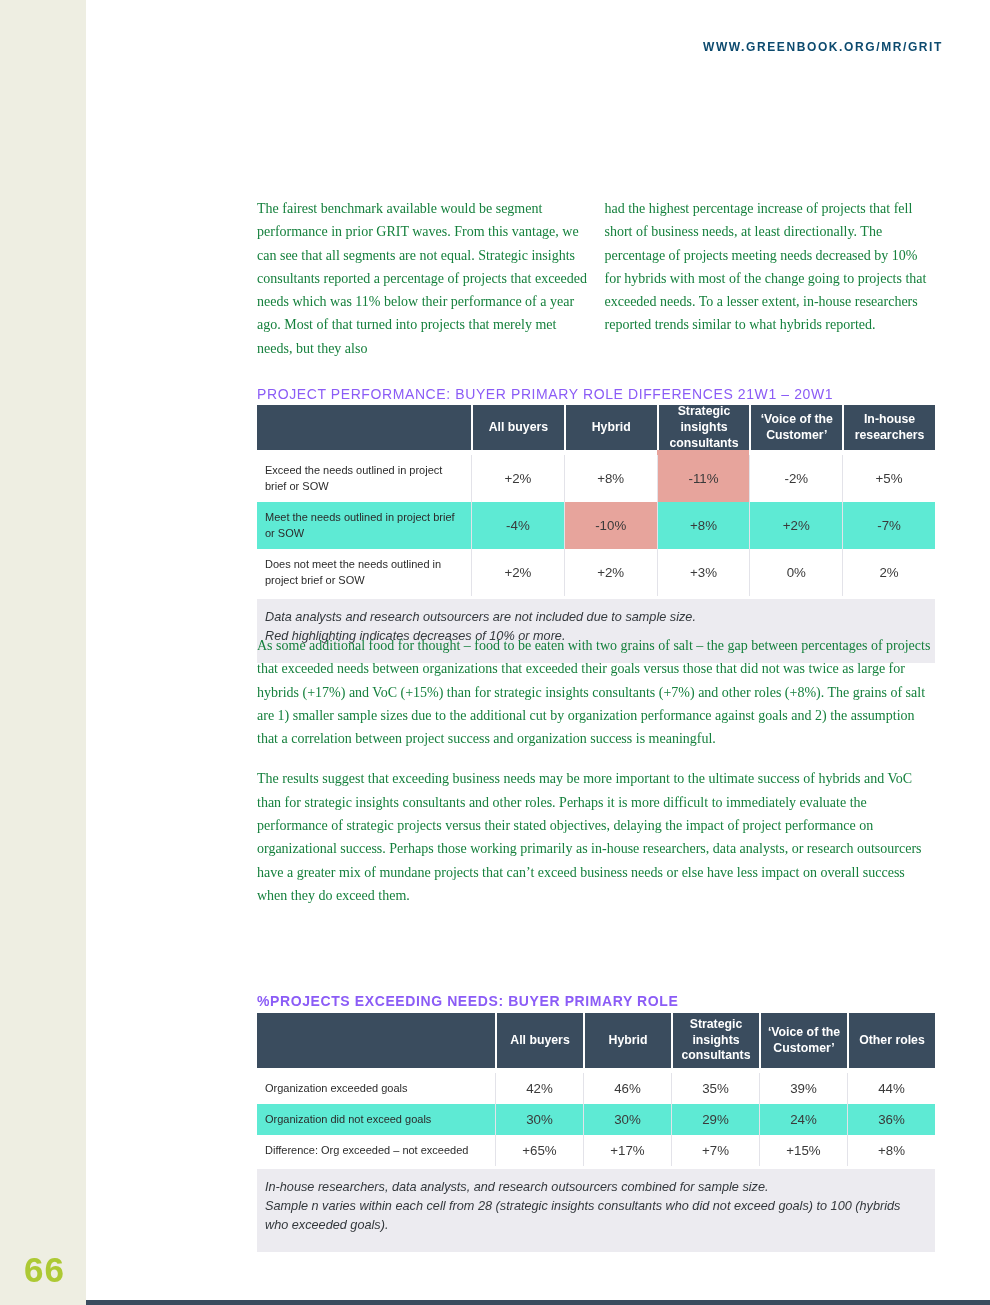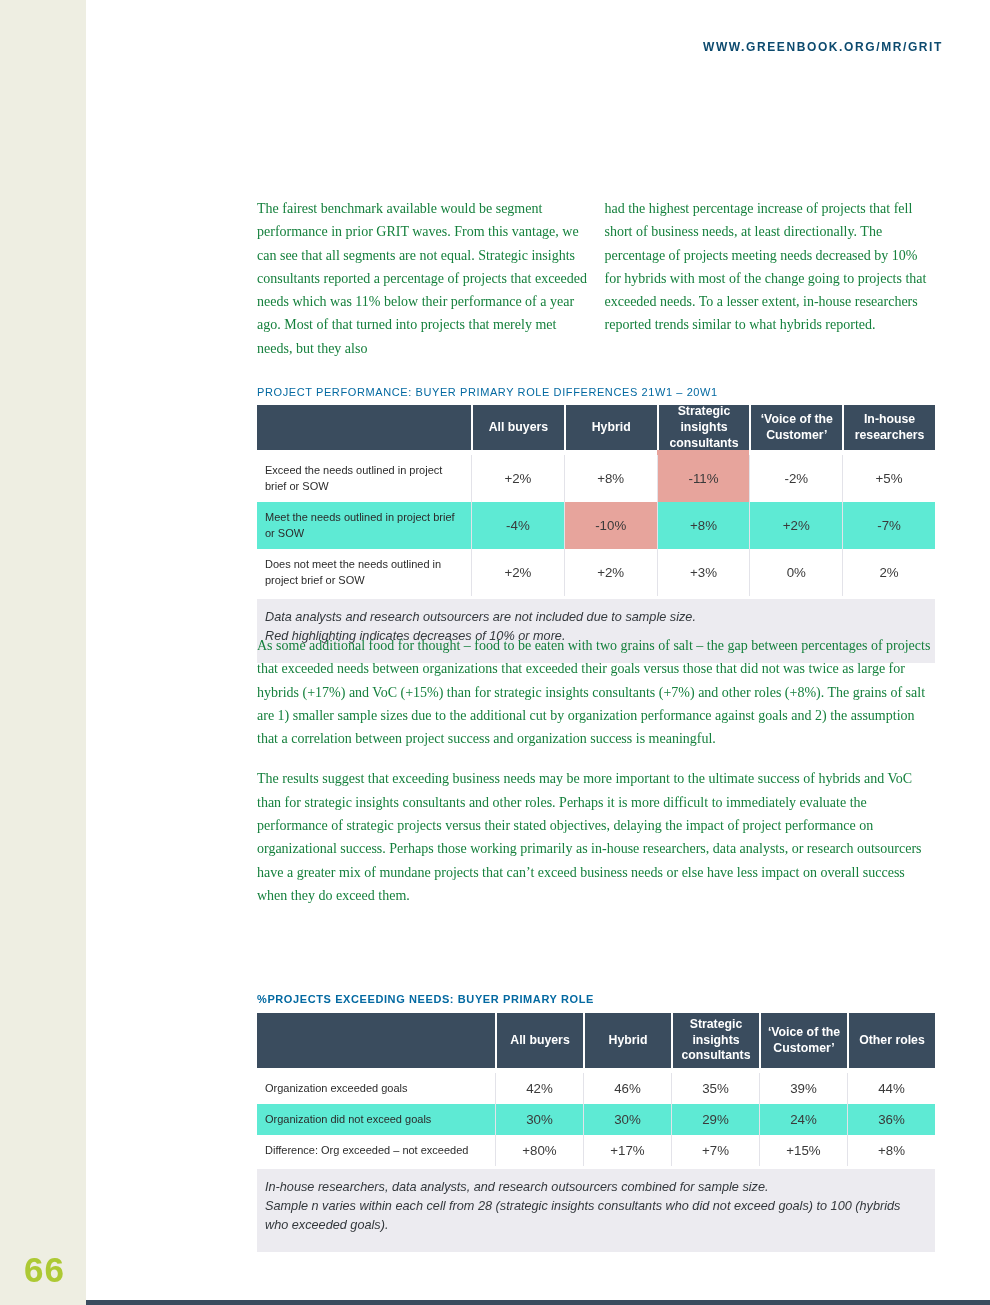--- a/index.html
+++ b/index.html
@@ -19,21 +19,21 @@
     font-size:35px; font-weight:bold; letter-spacing:1px;
   }
   .cols { position:absolute; left:257px; width:678px; display:flex; gap:17px; }
   .cols p {
     flex:1 1 0; font-family:Liberation Serif, serif; font-size:14px;
     line-height:23.3px; color:#15803d; text-align:left;
   }
   .intro { top:197px; }
   .mid   { top:634px;flex-direction:column; }
   .tbl-title {
-    position:absolute; left:257px; color:#0369a1; font-size:11px;
+    position:absolute; left:257px; color:#8b5cf6; font-size:14px;
     letter-spacing:0.6px; font-weight:normal;
   }
   .t1-title { top:386px; }
   .t2-title { top:993px;font-weight:bold; }
   .tbl { position:absolute; left:257px; width:678px; }
   .t1 { top:405px; }
   .t2 { top:1013px; }
   .t-header {
     display:flex; background:#3a4c5e; color:#ffffff; font-weight:bold;
     font-size:12.3px; text-align:center;
@@ -161,21 +161,21 @@
       <div class="t-cell c-label">Organization did not exceed goals</div>
       <div class="t-cell c-data">30%</div>
       <div class="t-cell c-data">30%</div>
       <div class="t-cell c-data">29%</div>
       <div class="t-cell c-data">24%</div>
       <div class="t-cell c-data">36%</div>
     </div>
 
     <div class="t-row">
       <div class="t-cell c-label">Difference: Org exceeded – not exceeded</div>
-      <div class="t-cell c-data">+80%</div>
+      <div class="t-cell c-data">+65%</div>
       <div class="t-cell c-data">+17%</div>
       <div class="t-cell c-data">+7%</div>
       <div class="t-cell c-data">+15%</div>
       <div class="t-cell c-data">+8%</div>
     </div>
 
     <div class="t-foot">
       <div>In-house researchers, data analysts, and research outsourcers combined for sample size.</div>
       <div>Sample n varies within each cell from 28 (strategic insights consultants who did not exceed goals) to 100 (hybrids who exceeded goals).</div>
     </div>

